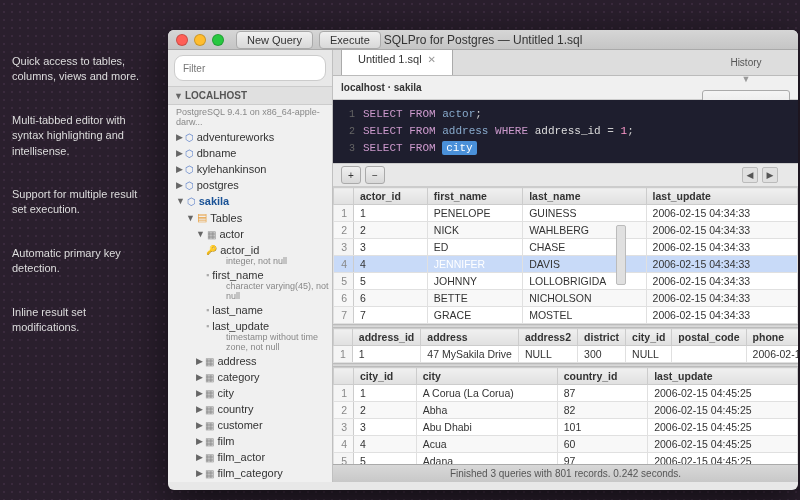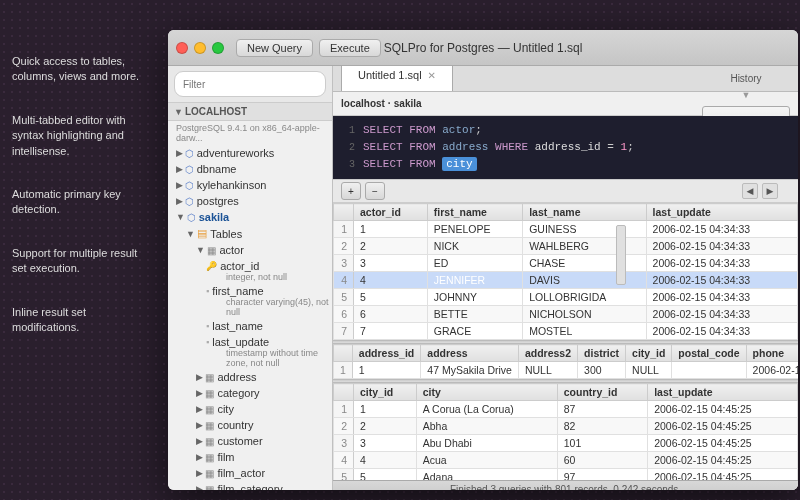--- a/index.html
+++ b/index.html
@@ -44,21 +44,21 @@
       width: 630px;
       height: 460px;
       background: #e8e8e8;
       border-radius: 6px;
       overflow: hidden;
       box-shadow: 0 10px 40px rgba(0,0,0,0.6);
     }
 
     
     .title-bar {
-      height: 36px;
+      height: 20px;
       background: linear-gradient(to bottom, #d6d6d6, #c5c5c5);
       border-bottom: 1px solid #aaa;
       display: flex;
       align-items: center;
       padding: 0 8px;
       position: relative;
     }
     .window-buttons {
       display: flex;
       gap: 6px;
@@ -379,24 +379,24 @@
 <body>
 
 <div class="left-panel">
   <div class="feature-item">
     <span>Quick access to tables, columns, views and more.</span>
   </div>
   <div class="feature-item">
     <span>Multi-tabbed editor with syntax highlighting and intellisense.</span>
   </div>
   <div class="feature-item">
-    <span>Automatic primary key detection.</span>
+    <span>Support for multiple result set execution.</span>
   </div>
   <div class="feature-item">
-    <span>Support for multiple result set execution.</span>
+    <span>Automatic primary key detection.</span>
   </div>
   <div class="feature-item">
     <span>Inline result set modifications.</span>
   </div>
 </div>
 
 <div class="main-window">
 
   <div class="title-bar">
     <div class="window-buttons">

